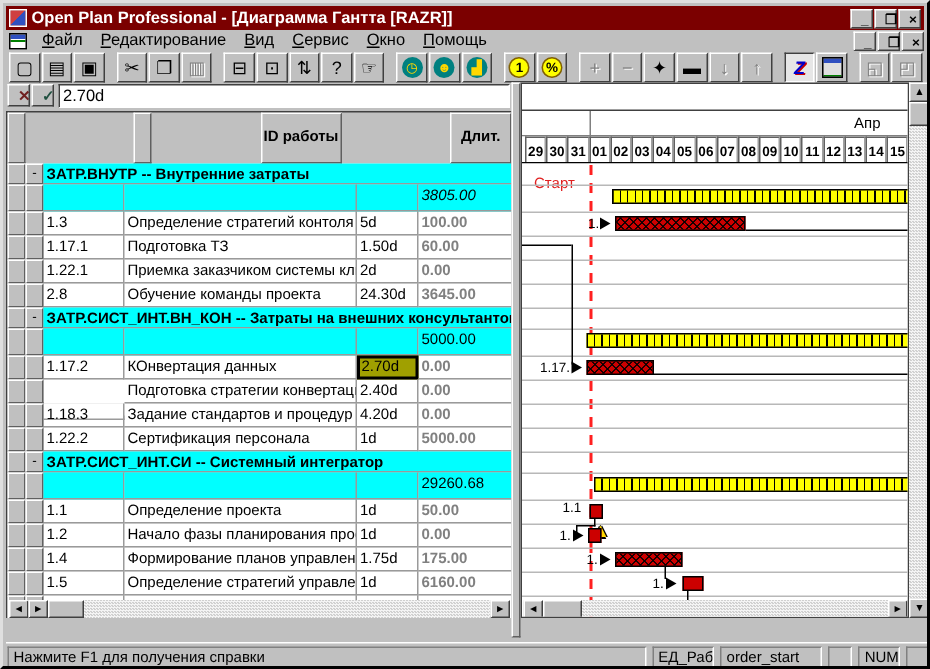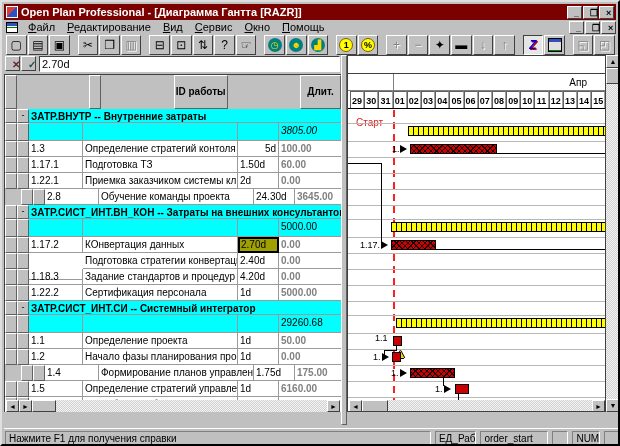--- a/index.html
+++ b/index.html
@@ -234,40 +234,40 @@
           <div class="cell" style="width: 54px; flex: 0 0 54px;"></div>
           <div class="cell" style="width: 155px; flex: 0 0 155px;"></div>
           <div class="cell" style="width: 41px; flex: 0 0 41px;"></div>
           <div class="cell" style="width: 63px; flex: 0 0 63px; font-style: italic;">3805.00</div>
         </div>
         <div class="trow taskrow" style="height: 16px;">
           <div class="mark" style="width: 12px; flex: 0 0 12px;"></div>
           <div class="mark" style="width: 12px; flex: 0 0 12px;"></div>
           <div class="cell" style="width: 54px; flex: 0 0 54px;">1.3</div>
           <div class="cell" style="width: 155px; flex: 0 0 155px;">Определение стратегий контоля и отч</div>
-          <div class="cell" style="width: 41px; flex: 0 0 41px; text-align: right;">5d</div>
+          <div class="cell" style="width: 41px; flex: 0 0 41px;">5d</div>
           <div class="cell costgray" style="width: 63px; flex: 0 0 63px;">100.00</div>
         </div>
         <div class="trow taskrow" style="height: 16px;">
           <div class="mark" style="width: 12px; flex: 0 0 12px;"></div>
           <div class="mark" style="width: 12px; flex: 0 0 12px;"></div>
           <div class="cell" style="width: 54px; flex: 0 0 54px;">1.17.1</div>
           <div class="cell" style="width: 155px; flex: 0 0 155px;">Подготовка ТЗ</div>
           <div class="cell" style="width: 41px; flex: 0 0 41px;">1.50d</div>
           <div class="cell costgray" style="width: 63px; flex: 0 0 63px;">60.00</div>
         </div>
         <div class="trow taskrow" style="height: 16px;">
           <div class="mark" style="width: 12px; flex: 0 0 12px;"></div>
           <div class="mark" style="width: 12px; flex: 0 0 12px;"></div>
           <div class="cell" style="width: 54px; flex: 0 0 54px;">1.22.1</div>
           <div class="cell" style="width: 155px; flex: 0 0 155px;">Приемка заказчиком системы клиент</div>
           <div class="cell" style="width: 41px; flex: 0 0 41px;">2d</div>
           <div class="cell costgray" style="width: 63px; flex: 0 0 63px;">0.00</div>
         </div>
-        <div class="trow taskrow" style="height: 16px; margin-left: 16px;">
+        <div class="trow taskrow" style="height: 16px;">
           <div class="mark" style="width: 12px; flex: 0 0 12px;"></div>
           <div class="mark" style="width: 12px; flex: 0 0 12px;"></div>
           <div class="cell" style="width: 54px; flex: 0 0 54px;">2.8</div>
           <div class="cell" style="width: 155px; flex: 0 0 155px;">Обучение команды проекта</div>
           <div class="cell" style="width: 41px; flex: 0 0 41px;">24.30d</div>
           <div class="cell costgray" style="width: 63px; flex: 0 0 63px;">3645.00</div>
         </div>
         <div class="trow grouprow" style="height: 14px;">
           <div class="mark" style="width: 12px; flex: 0 0 12px;"></div>
           <div class="mark" style="width: 12px; flex: 0 0 12px;">-</div>
@@ -335,21 +335,21 @@
           <div class="cell costgray" style="width: 63px; flex: 0 0 63px;">50.00</div>
         </div>
         <div class="trow taskrow" style="height: 16px;">
           <div class="mark" style="width: 12px; flex: 0 0 12px;"></div>
           <div class="mark" style="width: 12px; flex: 0 0 12px;"></div>
           <div class="cell" style="width: 54px; flex: 0 0 54px;">1.2</div>
           <div class="cell" style="width: 155px; flex: 0 0 155px;">Начало фазы планирования проекта</div>
           <div class="cell" style="width: 41px; flex: 0 0 41px;">1d</div>
           <div class="cell costgray" style="width: 63px; flex: 0 0 63px;">0.00</div>
         </div>
-        <div class="trow taskrow" style="height: 16px; margin-left: 16px;">
+        <div class="trow taskrow" style="height: 16px;">
           <div class="mark" style="width: 12px; flex: 0 0 12px;"></div>
           <div class="mark" style="width: 12px; flex: 0 0 12px;"></div>
           <div class="cell" style="width: 54px; flex: 0 0 54px;">1.4</div>
           <div class="cell" style="width: 155px; flex: 0 0 155px;">Формирование планов управления</div>
           <div class="cell" style="width: 41px; flex: 0 0 41px;">1.75d</div>
           <div class="cell costgray" style="width: 63px; flex: 0 0 63px;">175.00</div>
         </div>
         <div class="trow taskrow" style="height: 16px;">
           <div class="mark" style="width: 12px; flex: 0 0 12px;"></div>
           <div class="mark" style="width: 12px; flex: 0 0 12px;"></div>

